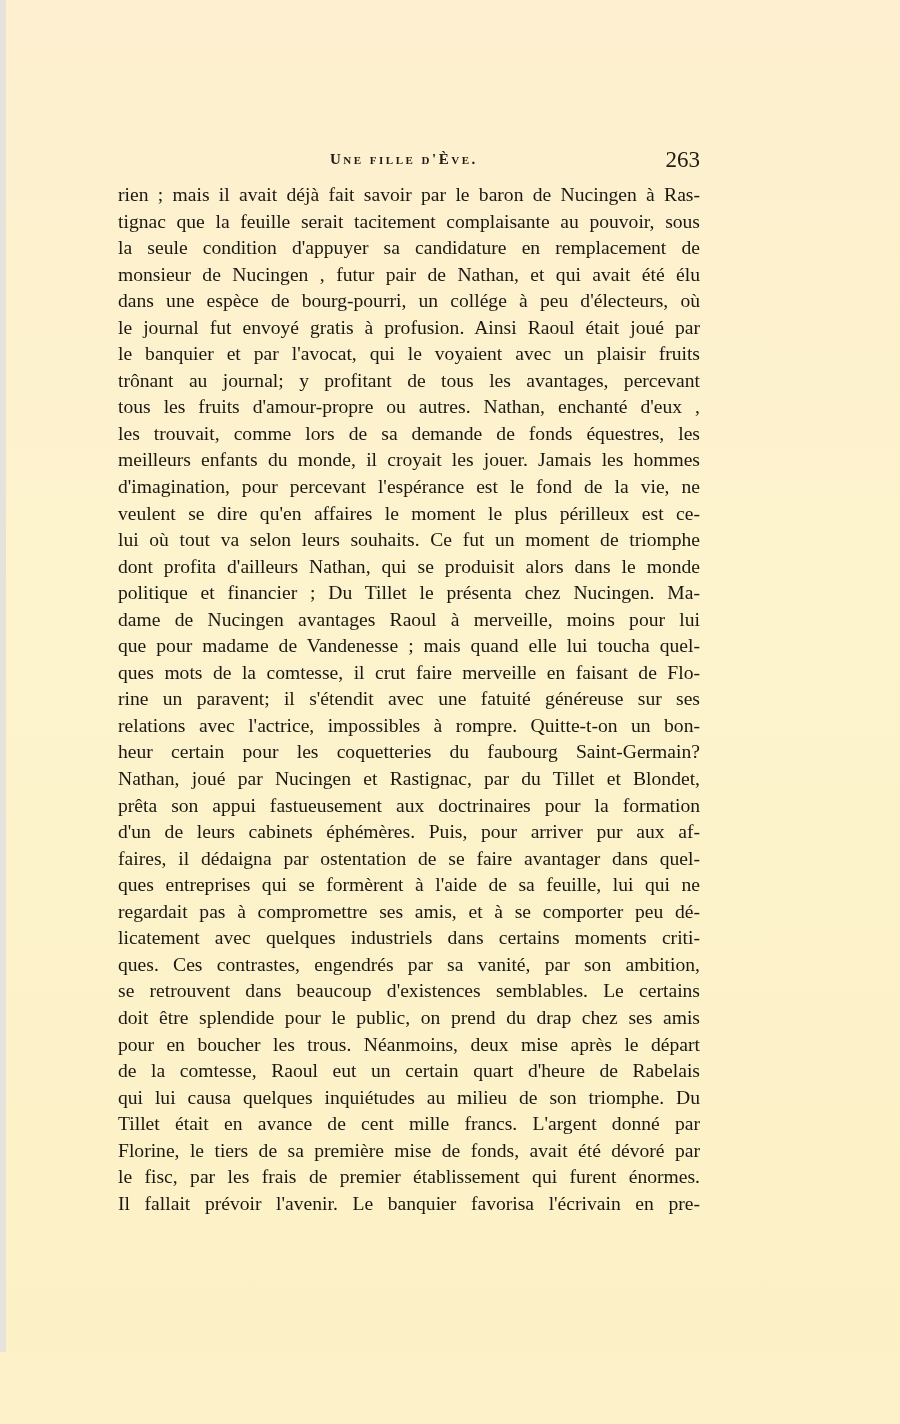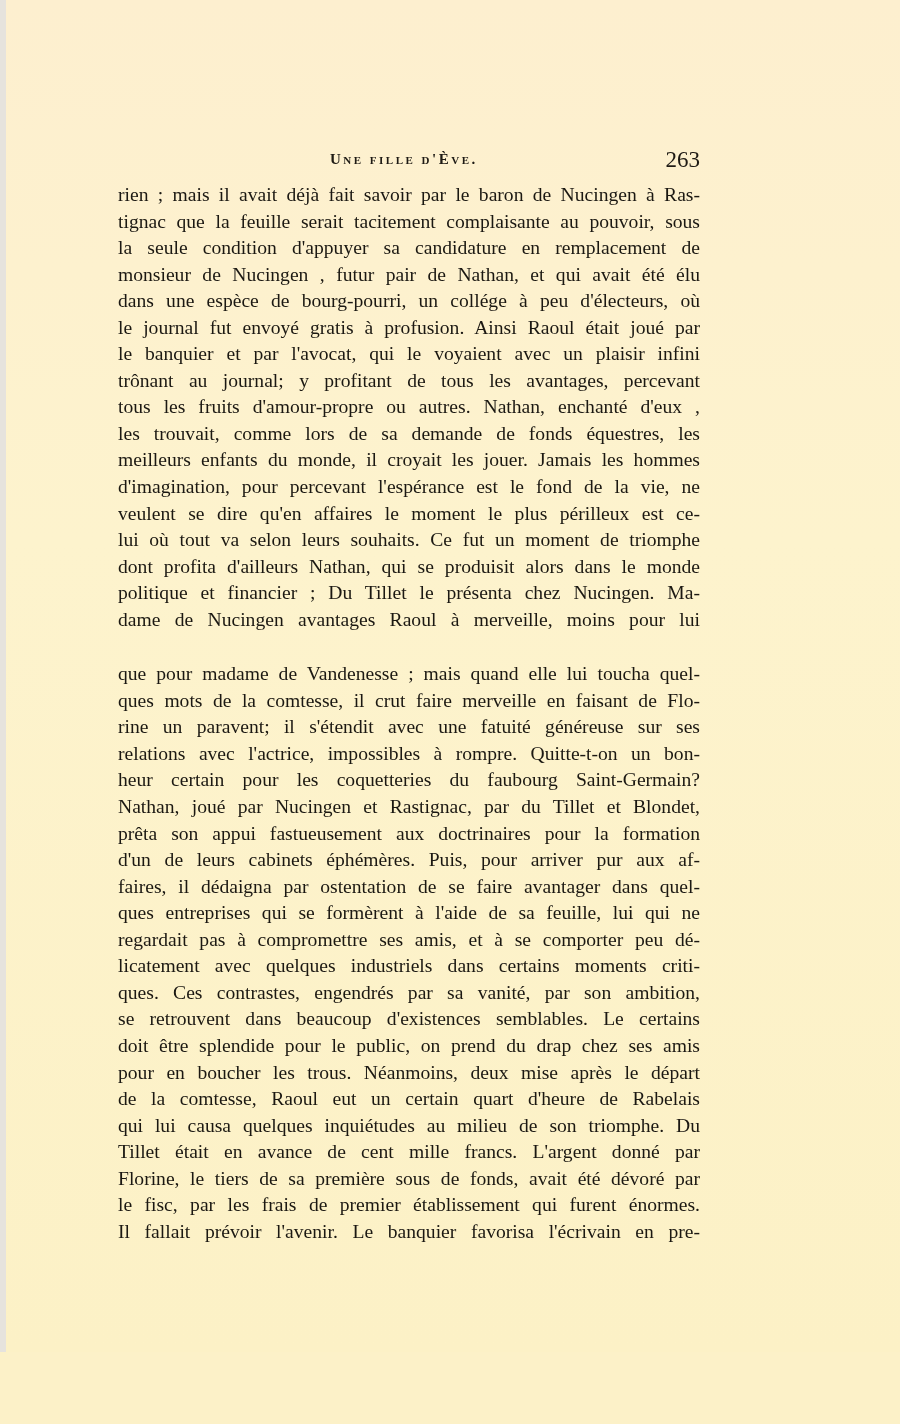--- a/index.html
+++ b/index.html
@@ -48,47 +48,47 @@
     <span class="running-title">Une fille d'Ève.</span>
     <span class="page-number">263</span>
   </div>
   <div class="body-text" id="body-text">
       <span class="line" style="white-space: normal;">rien ; mais il avait déjà fait savoir par le baron de Nucingen à Ras-</span>
       <span class="line" style="white-space: normal;">tignac que la feuille serait tacitement complaisante au pouvoir, sous</span>
       <span class="line" style="white-space: normal;">la seule condition d'appuyer sa candidature en remplacement de</span>
       <span class="line" style="white-space: normal;">monsieur de Nucingen , futur pair de Nathan, et qui avait été élu</span>
       <span class="line" style="white-space: normal;">dans une espèce de bourg-pourri, un collége à peu d'électeurs, où</span>
       <span class="line" style="white-space: normal;">le journal fut envoyé gratis à profusion. Ainsi Raoul était joué par</span>
-      <span class="line" style="white-space: normal;">le banquier et par l'avocat, qui le voyaient avec un plaisir infini</span>
+      <span class="line" style="white-space: normal;">le banquier et par l'avocat, qui le voyaient avec un plaisir fruits</span>
       <span class="line" style="white-space: normal;">trônant au journal; y profitant de tous les avantages, percevant</span>
       <span class="line" style="white-space: normal;">tous les fruits d'amour-propre ou autres. Nathan, enchanté d'eux ,</span>
       <span class="line" style="white-space: normal;">les trouvait, comme lors de sa demande de fonds équestres, les</span>
       <span class="line" style="white-space: normal;">meilleurs enfants du monde, il croyait les jouer. Jamais les hommes</span>
       <span class="line" style="white-space: normal;">d'imagination, pour percevant l'espérance est le fond de la vie, ne</span>
       <span class="line" style="white-space: normal;">veulent se dire qu'en affaires le moment le plus périlleux est ce-</span>
       <span class="line" style="white-space: normal;">lui où tout va selon leurs souhaits. Ce fut un moment de triomphe</span>
       <span class="line" style="white-space: normal;">dont profita d'ailleurs Nathan, qui se produisit alors dans le monde</span>
       <span class="line" style="white-space: normal;">politique et financier ; Du Tillet le présenta chez Nucingen. Ma-</span>
       <span class="line" style="white-space: normal;">dame de Nucingen avantages Raoul à merveille, moins pour lui</span>
-      <span class="line" style="white-space: normal; margin-top: 28px;">que pour madame de Vandenesse ; mais quand elle lui toucha quel-</span>
+      <span class="line" style="white-space: normal;">que pour madame de Vandenesse ; mais quand elle lui toucha quel-</span>
       <span class="line" style="white-space: normal;">ques mots de la comtesse, il crut faire merveille en faisant de Flo-</span>
       <span class="line" style="white-space: normal;">rine un paravent; il s'étendit avec une fatuité généreuse sur ses</span>
       <span class="line" style="white-space: normal;">relations avec l'actrice, impossibles à rompre. Quitte-t-on un bon-</span>
       <span class="line" style="white-space: normal;">heur certain pour les coquetteries du faubourg Saint-Germain?</span>
       <span class="line" style="white-space: normal;">Nathan, joué par Nucingen et Rastignac, par du Tillet et Blondet,</span>
       <span class="line" style="white-space: normal;">prêta son appui fastueusement aux doctrinaires pour la formation</span>
       <span class="line" style="white-space: normal;">d'un de leurs cabinets éphémères. Puis, pour arriver pur aux af-</span>
       <span class="line" style="white-space: normal;">faires, il dédaigna par ostentation de se faire avantager dans quel-</span>
       <span class="line" style="white-space: normal;">ques entreprises qui se formèrent à l'aide de sa feuille, lui qui ne</span>
       <span class="line" style="white-space: normal;">regardait pas à compromettre ses amis, et à se comporter peu dé-</span>
       <span class="line" style="white-space: normal;">licatement avec quelques industriels dans certains moments criti-</span>
       <span class="line" style="white-space: normal;">ques. Ces contrastes, engendrés par sa vanité, par son ambition,</span>
       <span class="line" style="white-space: normal;">se retrouvent dans beaucoup d'existences semblables. Le certains</span>
       <span class="line" style="white-space: normal;">doit être splendide pour le public, on prend du drap chez ses amis</span>
       <span class="line" style="white-space: normal;">pour en boucher les trous. Néanmoins, deux mise après le départ</span>
       <span class="line" style="white-space: normal;">de la comtesse, Raoul eut un certain quart d'heure de Rabelais</span>
       <span class="line" style="white-space: normal;">qui lui causa quelques inquiétudes au milieu de son triomphe. Du</span>
       <span class="line" style="white-space: normal;">Tillet était en avance de cent mille francs. L'argent donné par</span>
-      <span class="line" style="white-space: normal;">Florine, le tiers de sa première sous de fonds, avait été dévoré par</span>
+      <span class="line" style="white-space: normal;">Florine, le tiers de sa première mise de fonds, avait été dévoré par</span>
       <span class="line" style="white-space: normal;">le fisc, par les frais de premier établissement qui furent énormes.</span>
       <span class="line" style="white-space: normal;">Il fallait prévoir l'avenir. Le banquier favorisa l'écrivain en pre-</span>
     </div>
 </div>
 
 </body></html>

